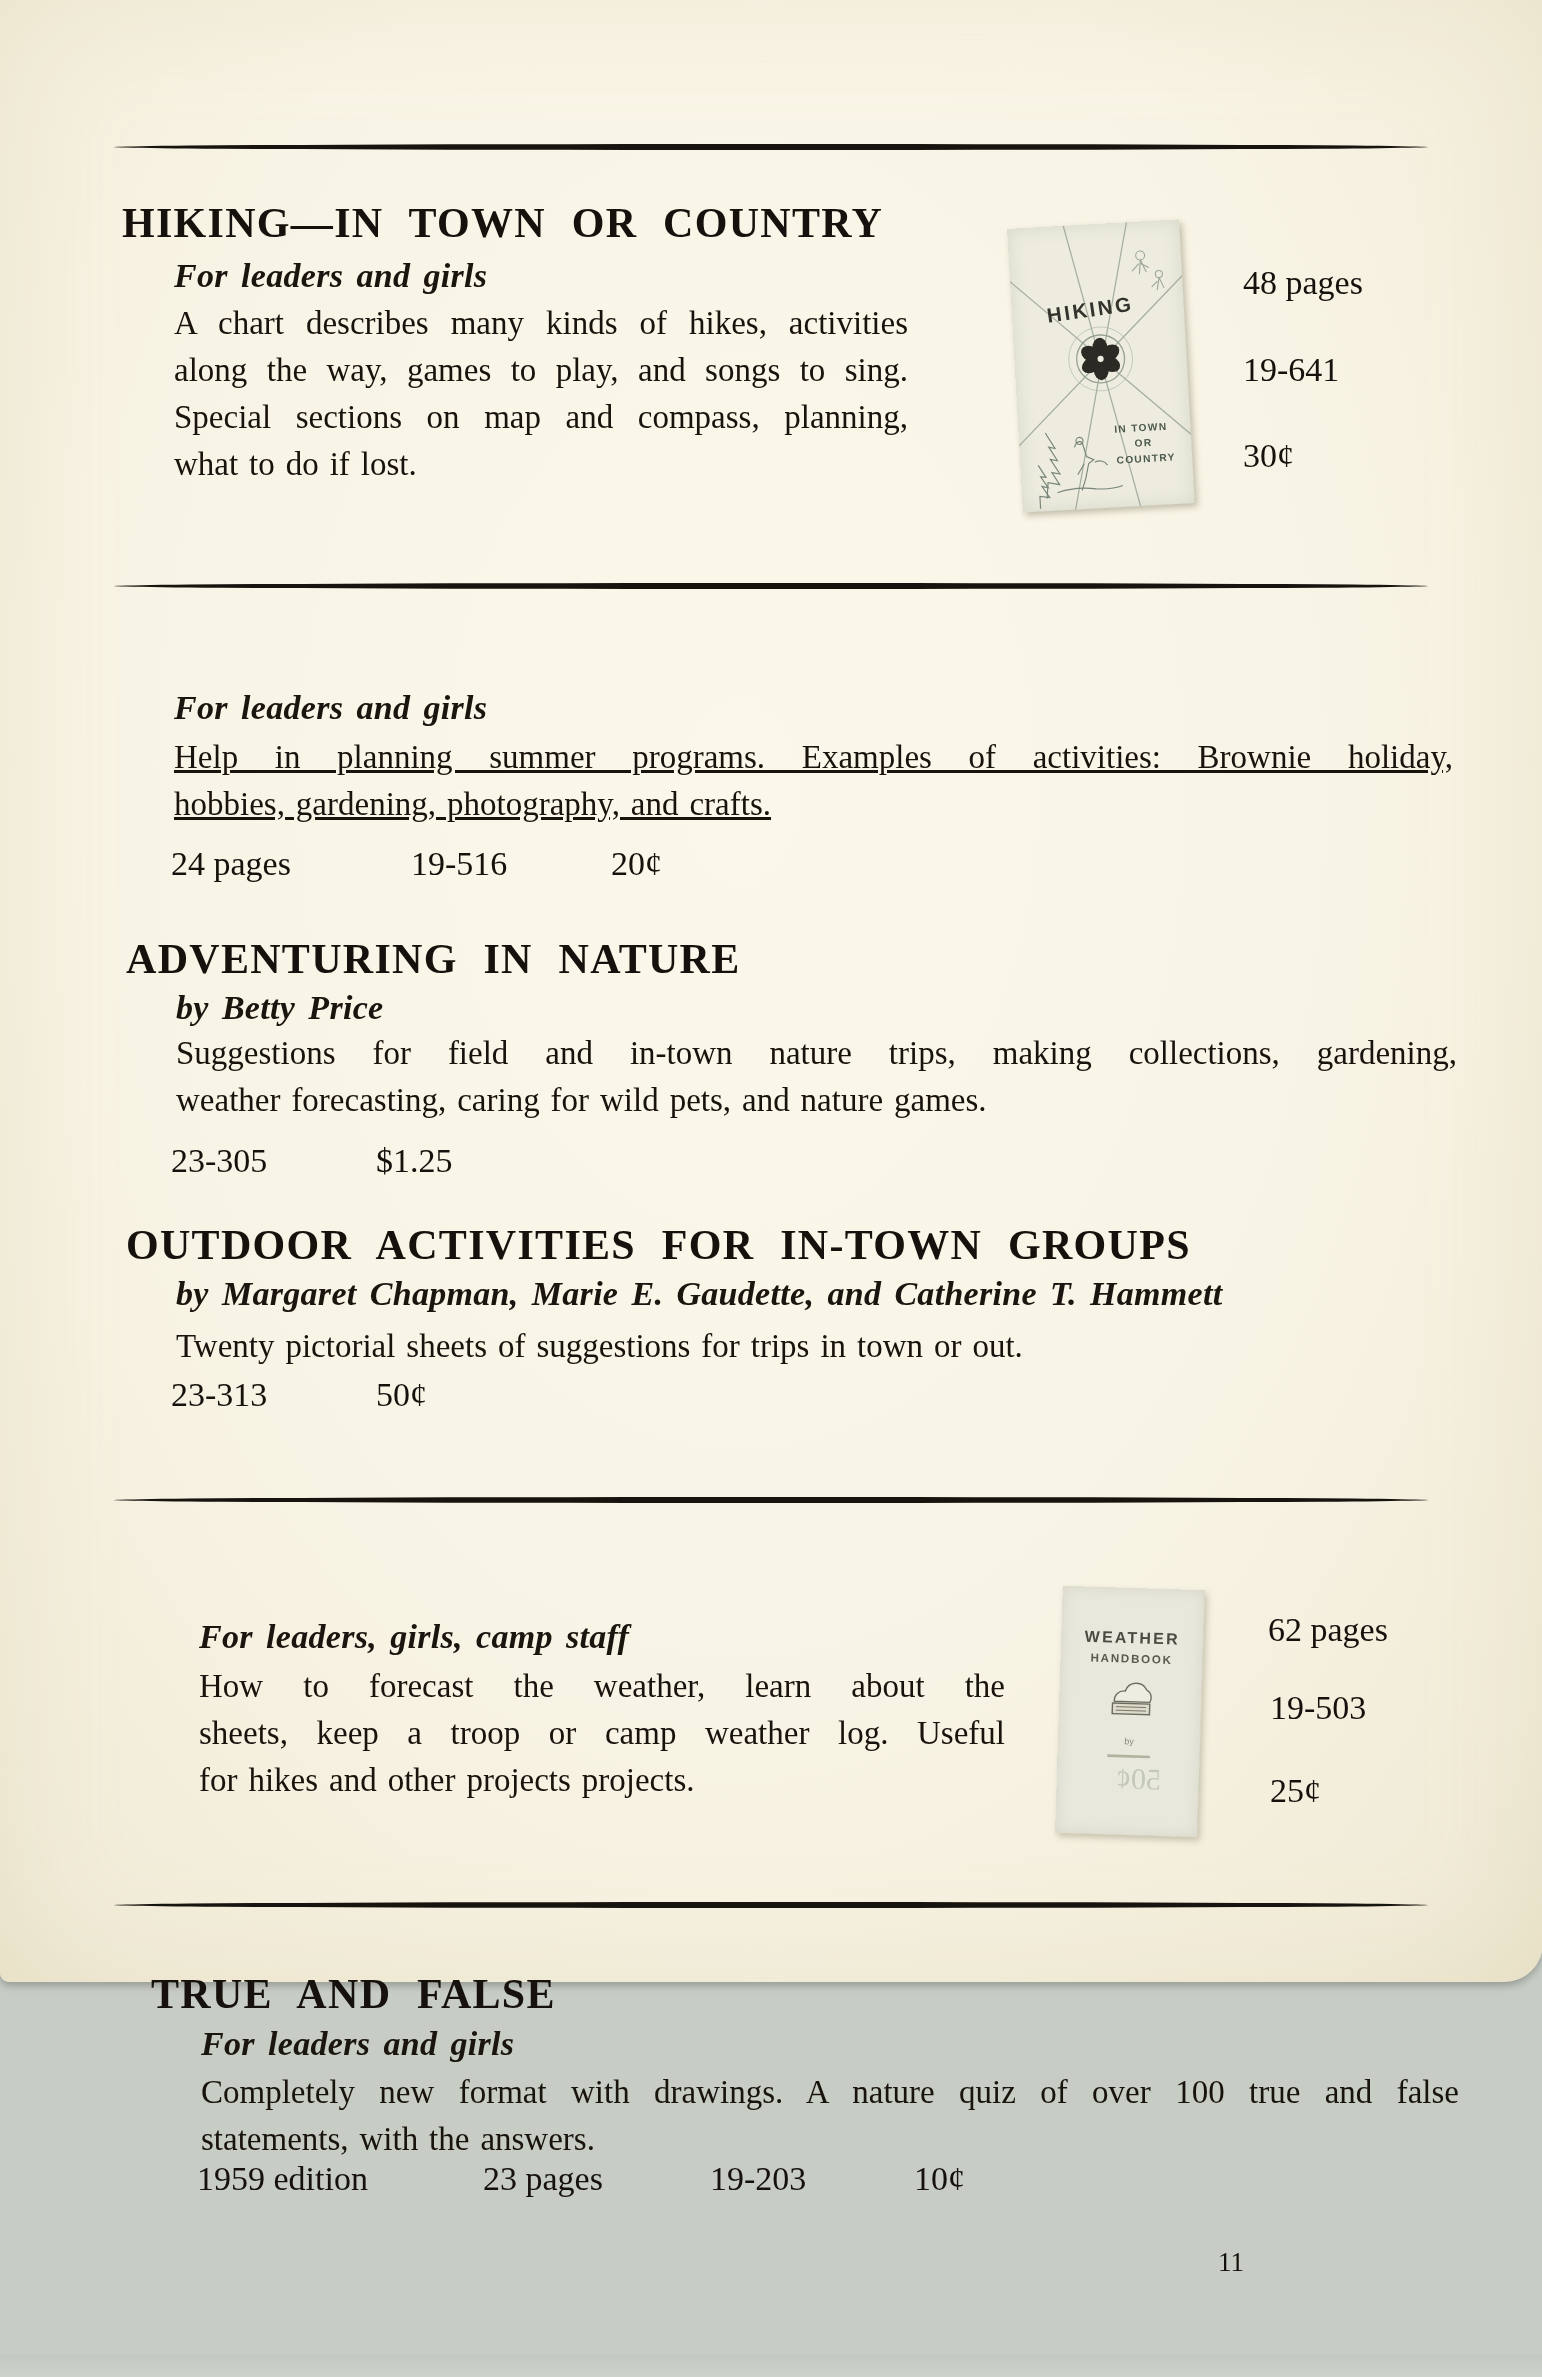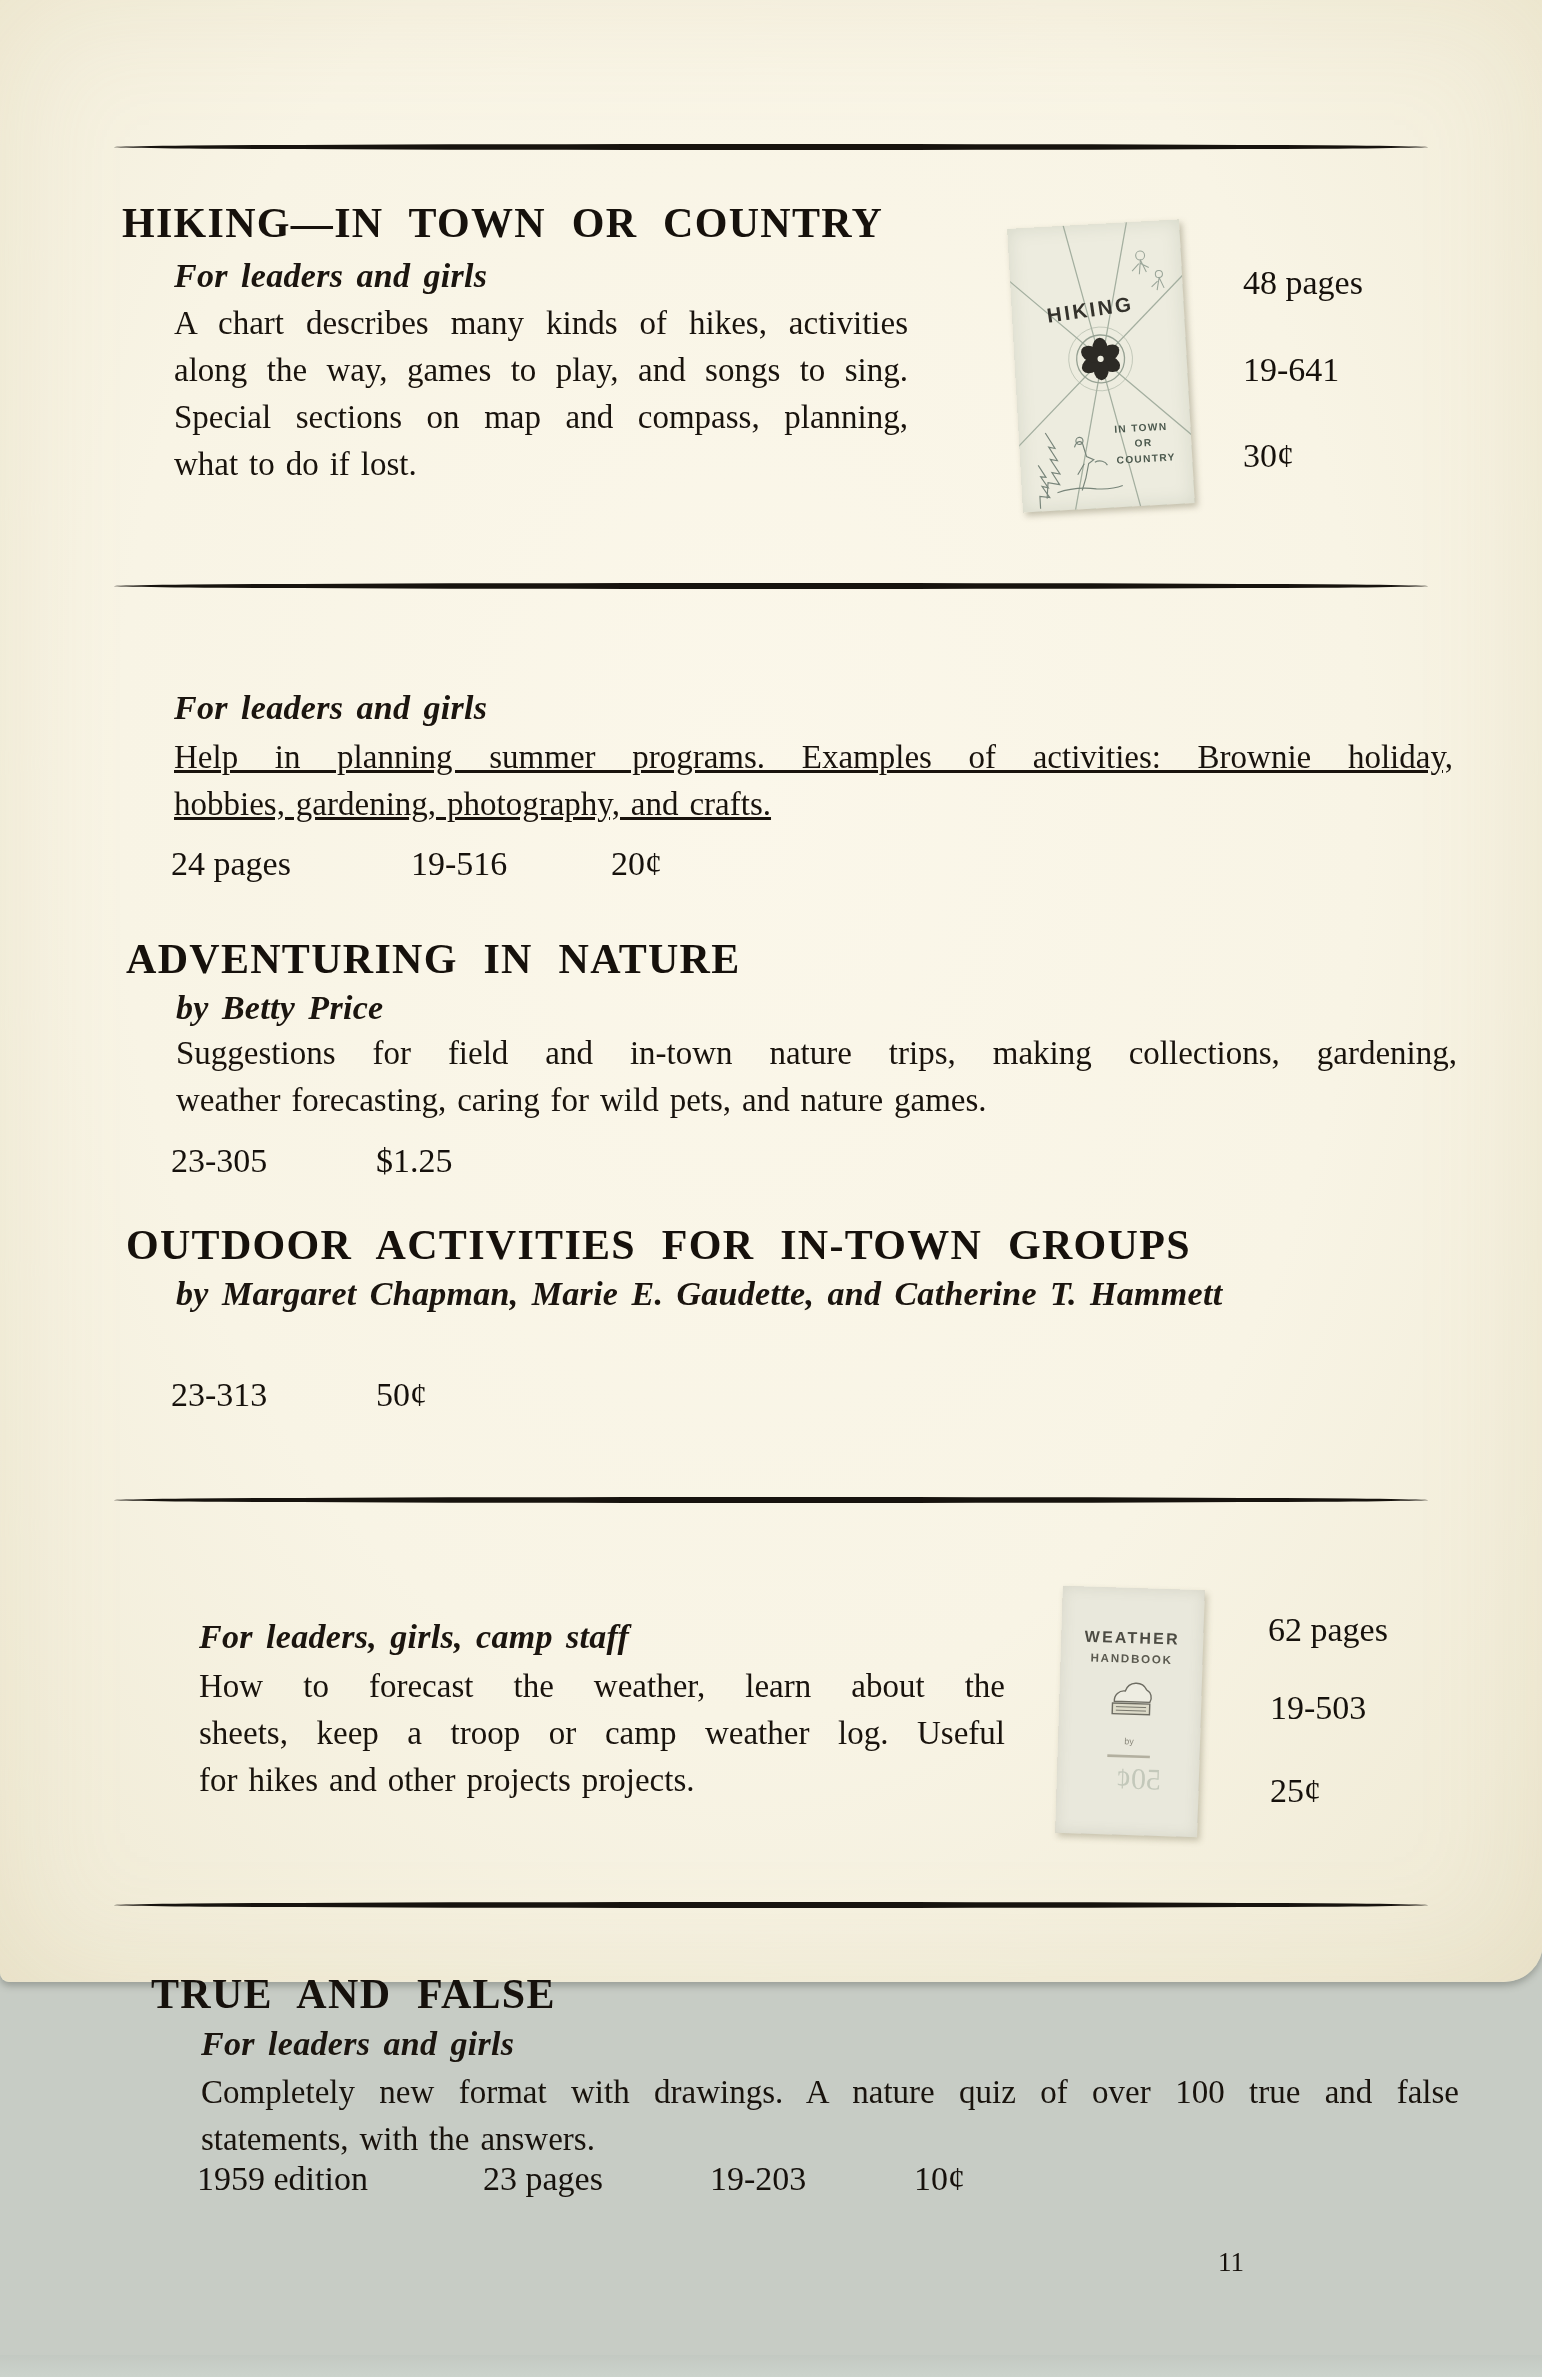--- a/index.html
+++ b/index.html
@@ -202,20 +202,23 @@
   <div class="bodyblock" id="b3">
     <div class="line fill">Suggestions for field and in-town nature trips, making collections, gardening,</div>
     <div class="line">weather forecasting, caring for wild pets, and nature games.</div>
   </div>
   <div class="datarow" id="dr3">
     <span class="c1">23-305</span><span class="c2">$1.25</span>
   </div>
 
   <div class="title" id="t4">OUTDOOR ACTIVITIES FOR IN-TOWN GROUPS</div>
   <div class="aud" id="a4">by Margaret Chapman, Marie E. Gaudette, and Catherine T. Hammett</div>
+  <div class="bodyblock" id="b4">
+    <div class="line">Twenty pictorial sheets of suggestions for trips in town or out.</div>
+  </div>
   <div class="datarow" id="dr4">
     <span class="c1">23-313</span><span class="c2">50¢</span>
   </div>
 
   <div class="rule" id="rule3"></div>
 
   <div class="aud" id="a5">For leaders, girls, camp staff</div>
   <div class="bodyblock" id="b5">
     <div class="line fill">How to forecast the weather, learn about the</div>
     <div class="line fill">sheets, keep a troop or camp weather log. Useful</div>

